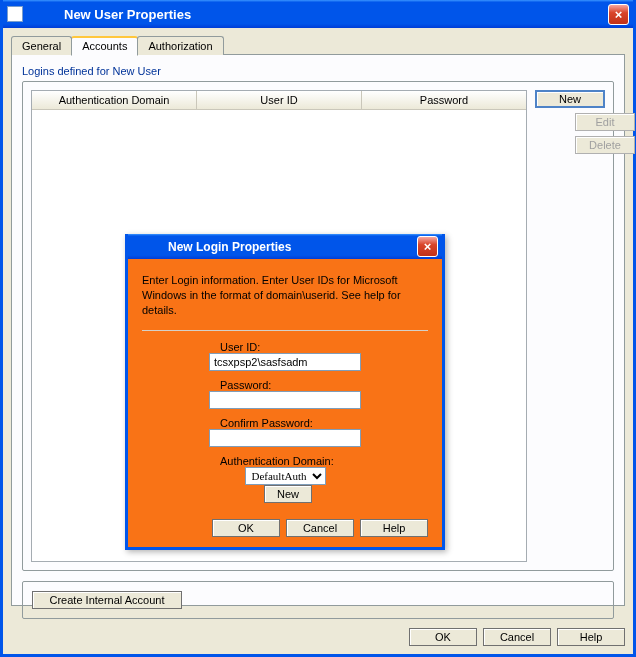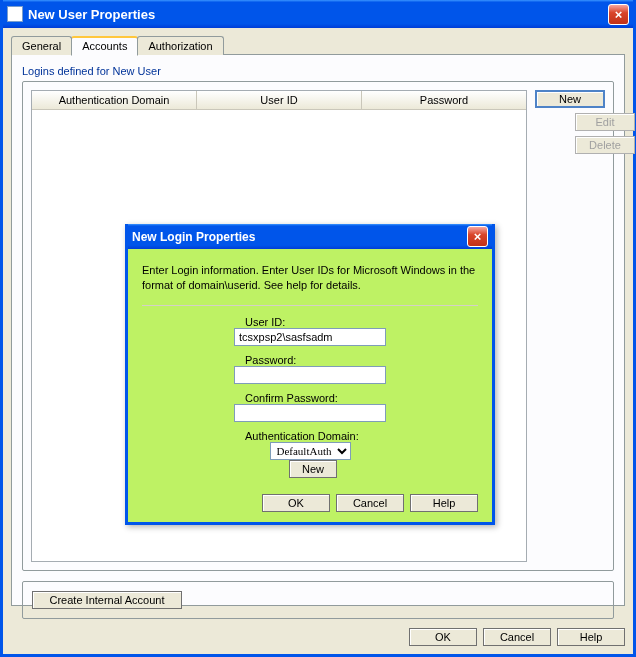--- a/index.html
+++ b/index.html
@@ -30,21 +30,21 @@
   font-size: 13px;
 }
 .titlebar .app-icon {
   width: 16px;
   height: 16px;
   background: #fff;
   margin-right: 5px;
   border: 1px solid #7a9ecc;
   display: inline-block;
 }
-.titlebar .title-text { flex: 1; }
+.titlebar .title-text { flex: 1; margin-left: 36px; }
 .close-btn {
   width: 21px;
   height: 21px;
   background: linear-gradient(to bottom, #f5a6a0, #d9452b 40%, #c13118);
   border: 1px solid #fff;
   border-radius: 3px;
   color: white;
   display: flex;
   align-items: center;
   justify-content: center;
@@ -162,25 +162,25 @@
   position: absolute;
   bottom: 8px;
   right: 8px;
   display: flex;
   gap: 6px;
 }
 
 .modal {
   position: absolute;
   left: 122px;
-  top: 196px;
-  width: 370px;
+  top: 206px;
+  width: 320px;
   border: 3px solid #0055ea;
   border-top: none;
-  background: #bef264;
+  background: #f97316;
   box-shadow: 2px 2px 6px rgba(0,0,0,.3);
   z-index: 50;
 }
 .modal .titlebar { height: 25px; font-size: 12px; }
 .modal-body { padding: 14px 14px 10px 14px; }
 .modal-body .instr { margin-bottom: 12px; line-height: 1.35; }
 .modal fieldset {
   border: 1px solid #d4d0c8;
   border-left: none;
   border-right: none;

